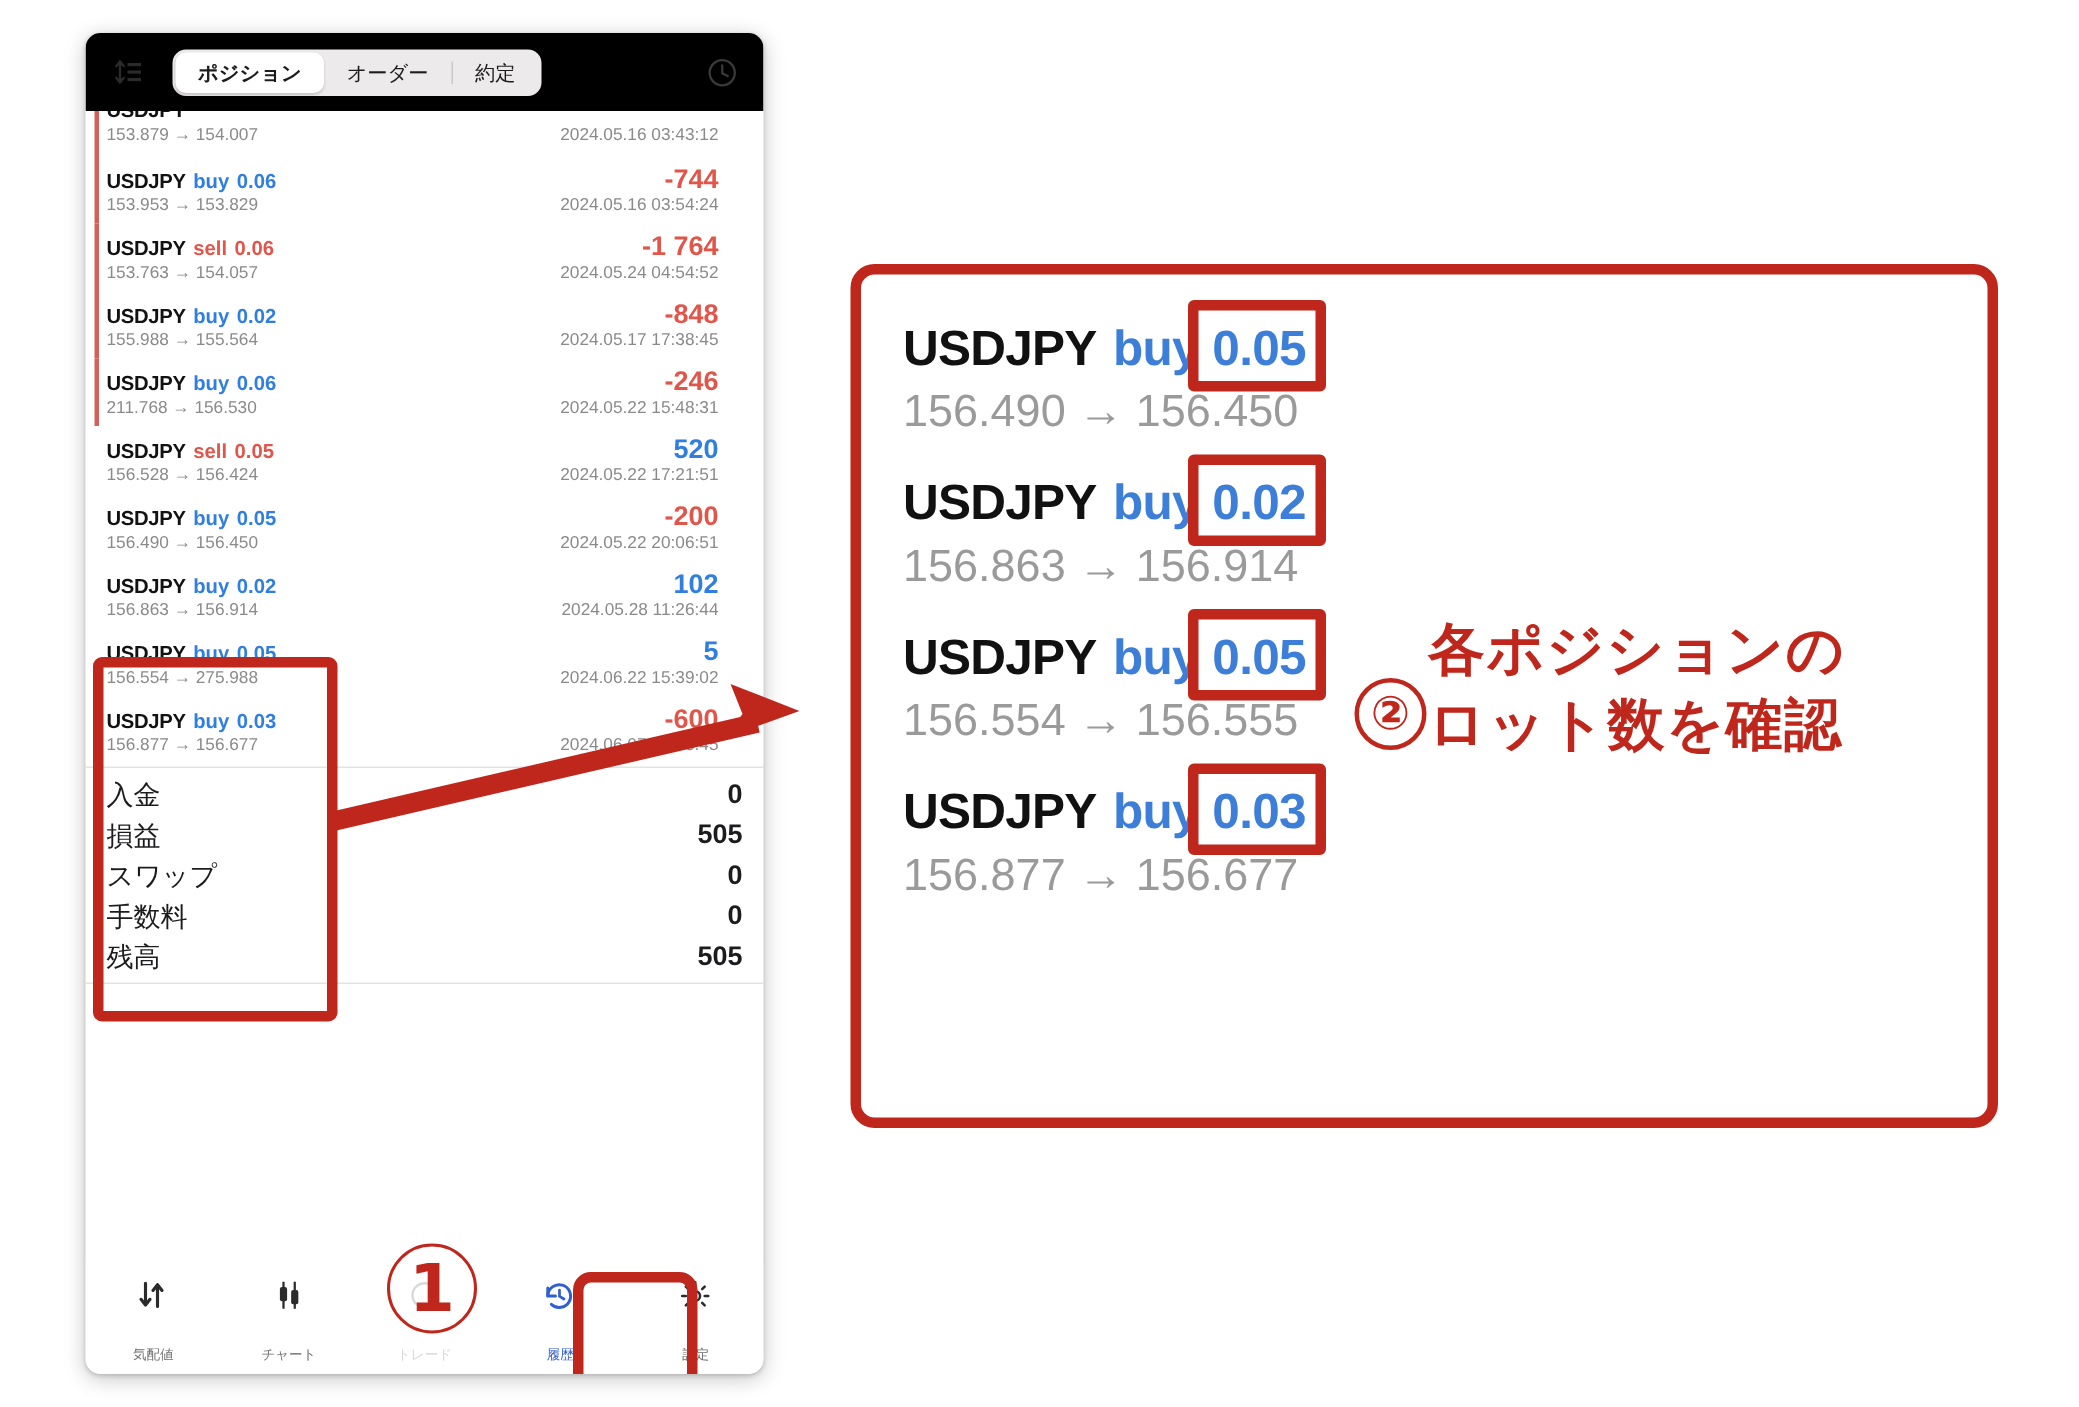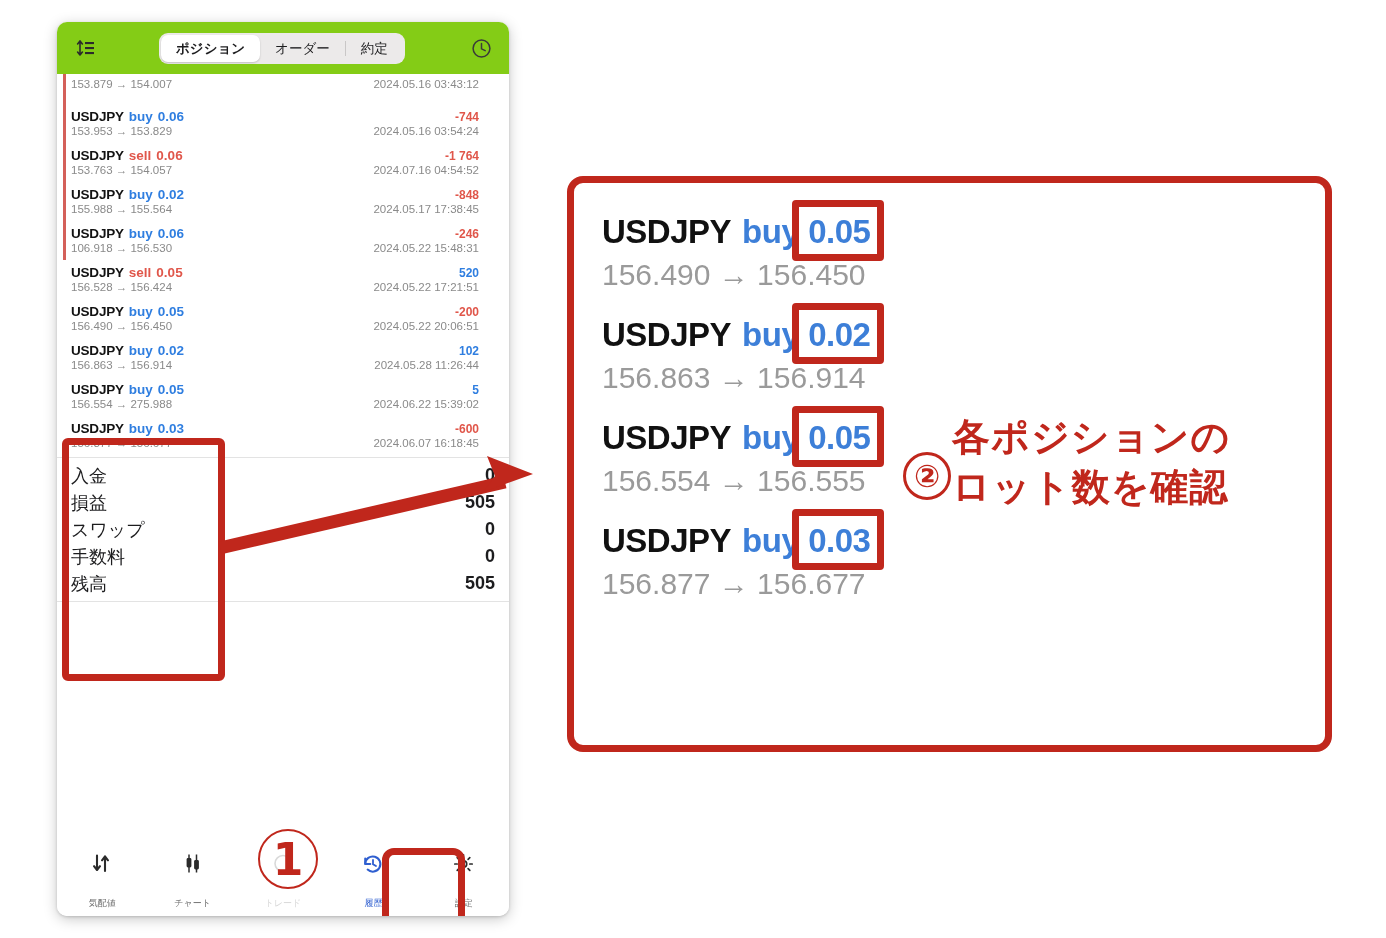--- a/index.html
+++ b/index.html
@@ -15,22 +15,22 @@
   
   .phone{
     position:absolute;left:57px;top:22px;width:452px;height:894px;
     background:#ffffff;border-radius:10px;
     box-shadow:0 3px 14px rgba(0,0,0,0.22), 0 1px 3px rgba(0,0,0,0.16);
     overflow:hidden;
   }
 
   
   .tabbar{
-    position:relative;height:52px;background:#84cc16;
-    display:flex;align-items:center;padding:0 14px;box-sizing:border-box;gap:44px;
+    position:relative;height:52px;background:#000000;
+    display:flex;align-items:center;padding:0 14px;box-sizing:border-box;
   }
   .sorticon{width:30px;height:26px;display:flex;align-items:center;justify-content:center;flex:none;}
   .segwrap{
     margin-left:14px;background:#eceaea;border-radius:9px;height:31px;
     display:flex;align-items:center;padding:2px;box-sizing:border-box;
   }
   .seg{
     font-size:13.5px;color:#1c1c1e;padding:0 15px;height:27px;line-height:27px;
     border-radius:7px;white-space:nowrap;font-weight:400;
   }
@@ -45,21 +45,21 @@
     content:"";position:absolute;left:6px;top:0;bottom:0;width:3px;background:#d4605a;
   }
   .rline1{display:flex;align-items:baseline;font-size:13.5px;}
   .sym{font-weight:700;color:#121212;letter-spacing:-0.2px;}
   .side{margin-left:5px;font-weight:700;}
   .side.buy{color:#2f7ee0;}
   .side.sell{color:#e0564a;text-align:center;}
   .lot{margin-left:5px;font-weight:700;}
   .lot.buy{color:#2f7ee0;}
   .lot.sell{color:#e0564a;}
-  .pl{margin-left:auto;font-weight:700;font-size:12px;text-align:center;}
+  .pl{margin-left:auto;font-weight:700;font-size:18px;text-align:center;}
   .pl.neg{color:#e0564a;}
   .pl.pos{color:#2f7ee0;}
   .rline2{display:flex;align-items:baseline;margin-top:1px;font-size:11.5px;color:#8a8a8a;}
   .rtime{margin-left:auto;font-size:11.5px;color:#8a8a8a;}
 
   
   .sumsep{height:1px;background:#e3e3e3;margin:2px 0 0 0;}
   .summary{padding:4px 14px 4px 14px;}
   .sumrow{display:flex;align-items:center;font-size:18px;color:#1c1c1e;padding:1.5px 0;}
   .sumval{margin-left:auto;font-weight:700;}
@@ -93,21 +93,21 @@
   .coLot{color:#3d7fd8;position:relative;z-index:2;padding:0 3px;}
   .coLotBox{
     position:absolute;left:-13px;right:-11px;top:-13px;bottom:-10px;
     border:7px solid #c0271c;border-radius:4px;background:#fff;z-index:1;box-sizing:border-box;
   }
   .coLine2{font-size:30px;color:#9a9a9a;margin-top:7px;letter-spacing:0px;}
 
   .annot{
     position:absolute;left:952px;top:412px;width:370px;
     color:#c0271c;font-weight:700;font-size:38px;line-height:1.32;letter-spacing:1px;
-    font-family:Liberation Serif, serif;
+    font-family:Liberation Mono, monospace;
   }
   .circnum{
     position:absolute;left:903px;top:452px;
     width:48px;height:48px;border:3px solid #c0271c;border-radius:50%;
     color:#c0271c;font-size:31px;font-weight:700;display:flex;align-items:center;justify-content:center;
     font-family:"DejaVu Sans",sans-serif;box-sizing:border-box;
   }
   .circ1{
     position:absolute;left:258px;top:829px;
     width:60px;height:60px;border:2.5px solid #c0271c;border-radius:50%;
@@ -181,21 +181,21 @@
           <div class="rline1">
             <span class="sym">USDJPY</span>
             <span class="side sell">sell</span>
             <span class="lot sell">0.06</span>
             <span class="pl neg">-1 764</span>
           </div>
           <div class="rline2">
             <span>153.763</span>
             <span>&nbsp;→&nbsp;</span>
             <span>154.057</span>
-            <span class="rtime">2024.07.16 04:54:52</span>
+            <span class="rtime">2024.05.24 04:54:52</span>
           </div>
         </div>
         <div class="row redline">
           <div class="rline1">
             <span class="sym">USDJPY</span>
             <span class="side buy">buy</span>
             <span class="lot buy">0.02</span>
             <span class="pl neg">-848</span>
           </div>
           <div class="rline2">
@@ -206,21 +206,21 @@
           </div>
         </div>
         <div class="row redline">
           <div class="rline1">
             <span class="sym">USDJPY</span>
             <span class="side buy">buy</span>
             <span class="lot buy">0.06</span>
             <span class="pl neg">-246</span>
           </div>
           <div class="rline2">
-            <span>106.918</span>
+            <span>211.768</span>
             <span>&nbsp;→&nbsp;</span>
             <span>156.530</span>
             <span class="rtime">2024.05.22 15:48:31</span>
           </div>
         </div>
         <div class="row">
           <div class="rline1">
             <span class="sym">USDJPY</span>
             <span class="side sell">sell</span>
             <span class="lot sell">0.05</span>

